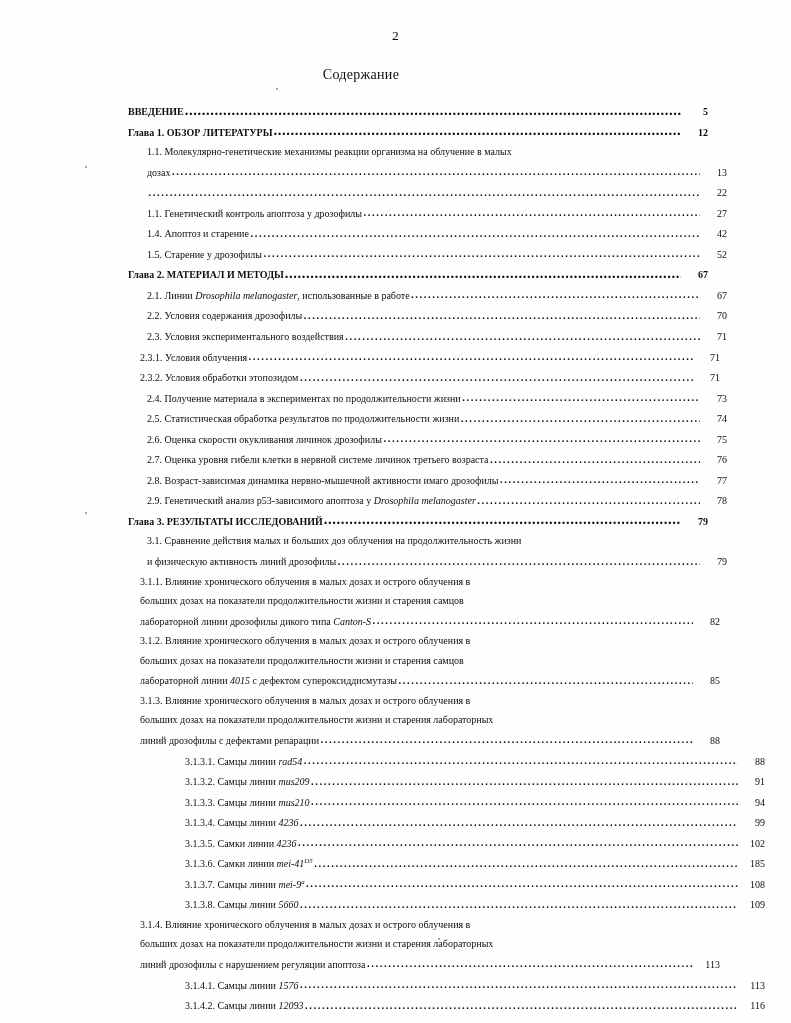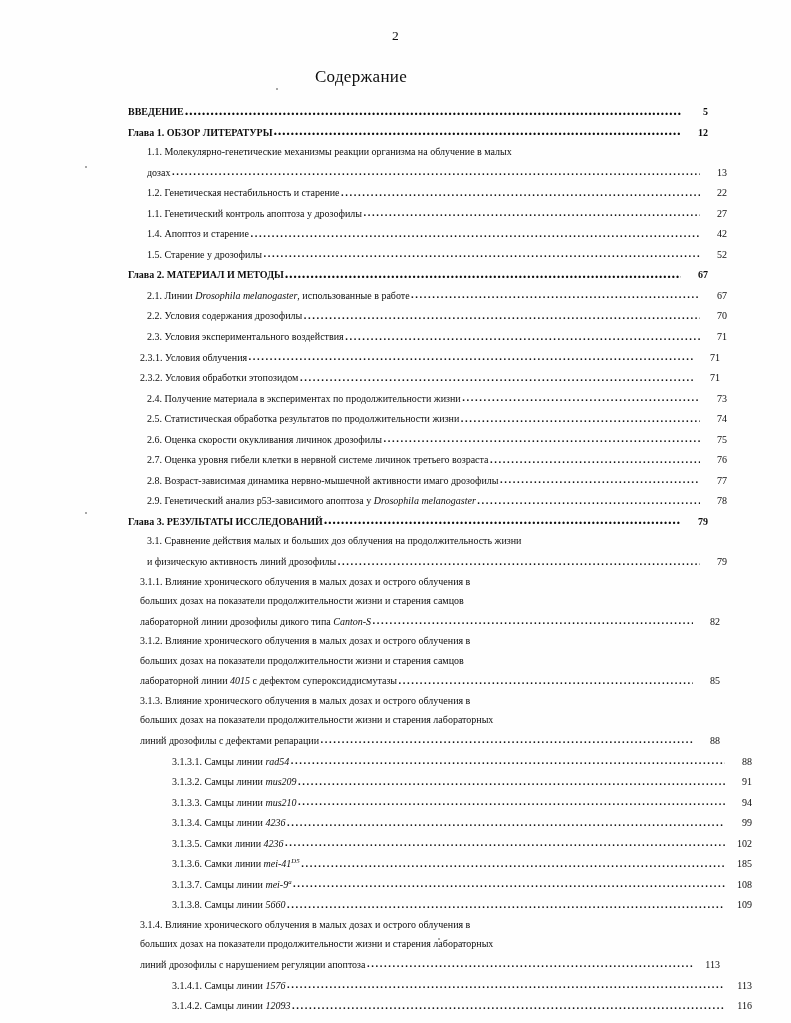--- a/index.html
+++ b/index.html
@@ -37,21 +37,21 @@
     letter-spacing: 0.2px;
   }
 
   
   .toc-title {
     position: absolute;
     top: 67px;
     left: 0;
     width: 722px;
     text-align: center;
-    font-size: 17px;
+    font-size: 14px;
     letter-spacing: 0.3px;
   }
 
   
   .toc {
     position: absolute;
     left: 128px;
     top: 101px;
     width: 580px;
   }
@@ -84,21 +84,21 @@
     flex: 0 0 auto;
     text-align: right;
     min-width: 26px;
     white-space: pre;
   }
 
   
   .lvl1 { margin-left: 0px;  }
   .lvl2 { margin-left: 19px; }
   .lvl3 { margin-left: 12px; }
-  .lvl4 { margin-left: 44px; }
+  .lvl4 { margin-left: 57px; }
 
   .bold { font-weight: bold; }
 
   sup {
     font-size: 0.68em;
     vertical-align: super;
     line-height: 0;
     font-style: italic;
   }
 
@@ -159,21 +159,20 @@
           <span class="lastline">
             <span class="label">дозах</span>
             <span class="leader"></span>
             <span class="pageno">13</span>
           </span>
         </span>
       </div>
       <div class="entry lvl2">
         <span class="multi">
           <span class="lastline">
-            <span class="label">1.2. Генетическая нестабильность и старение</span>
             <span class="leader"></span>
             <span class="pageno">22</span>
           </span>
         </span>
       </div>
       <div class="entry lvl2">
         <span class="multi">
           <span class="lastline">
             <span class="label">1.1. Генетический контроль апоптоза у дрозофилы</span>
             <span class="leader"></span>

